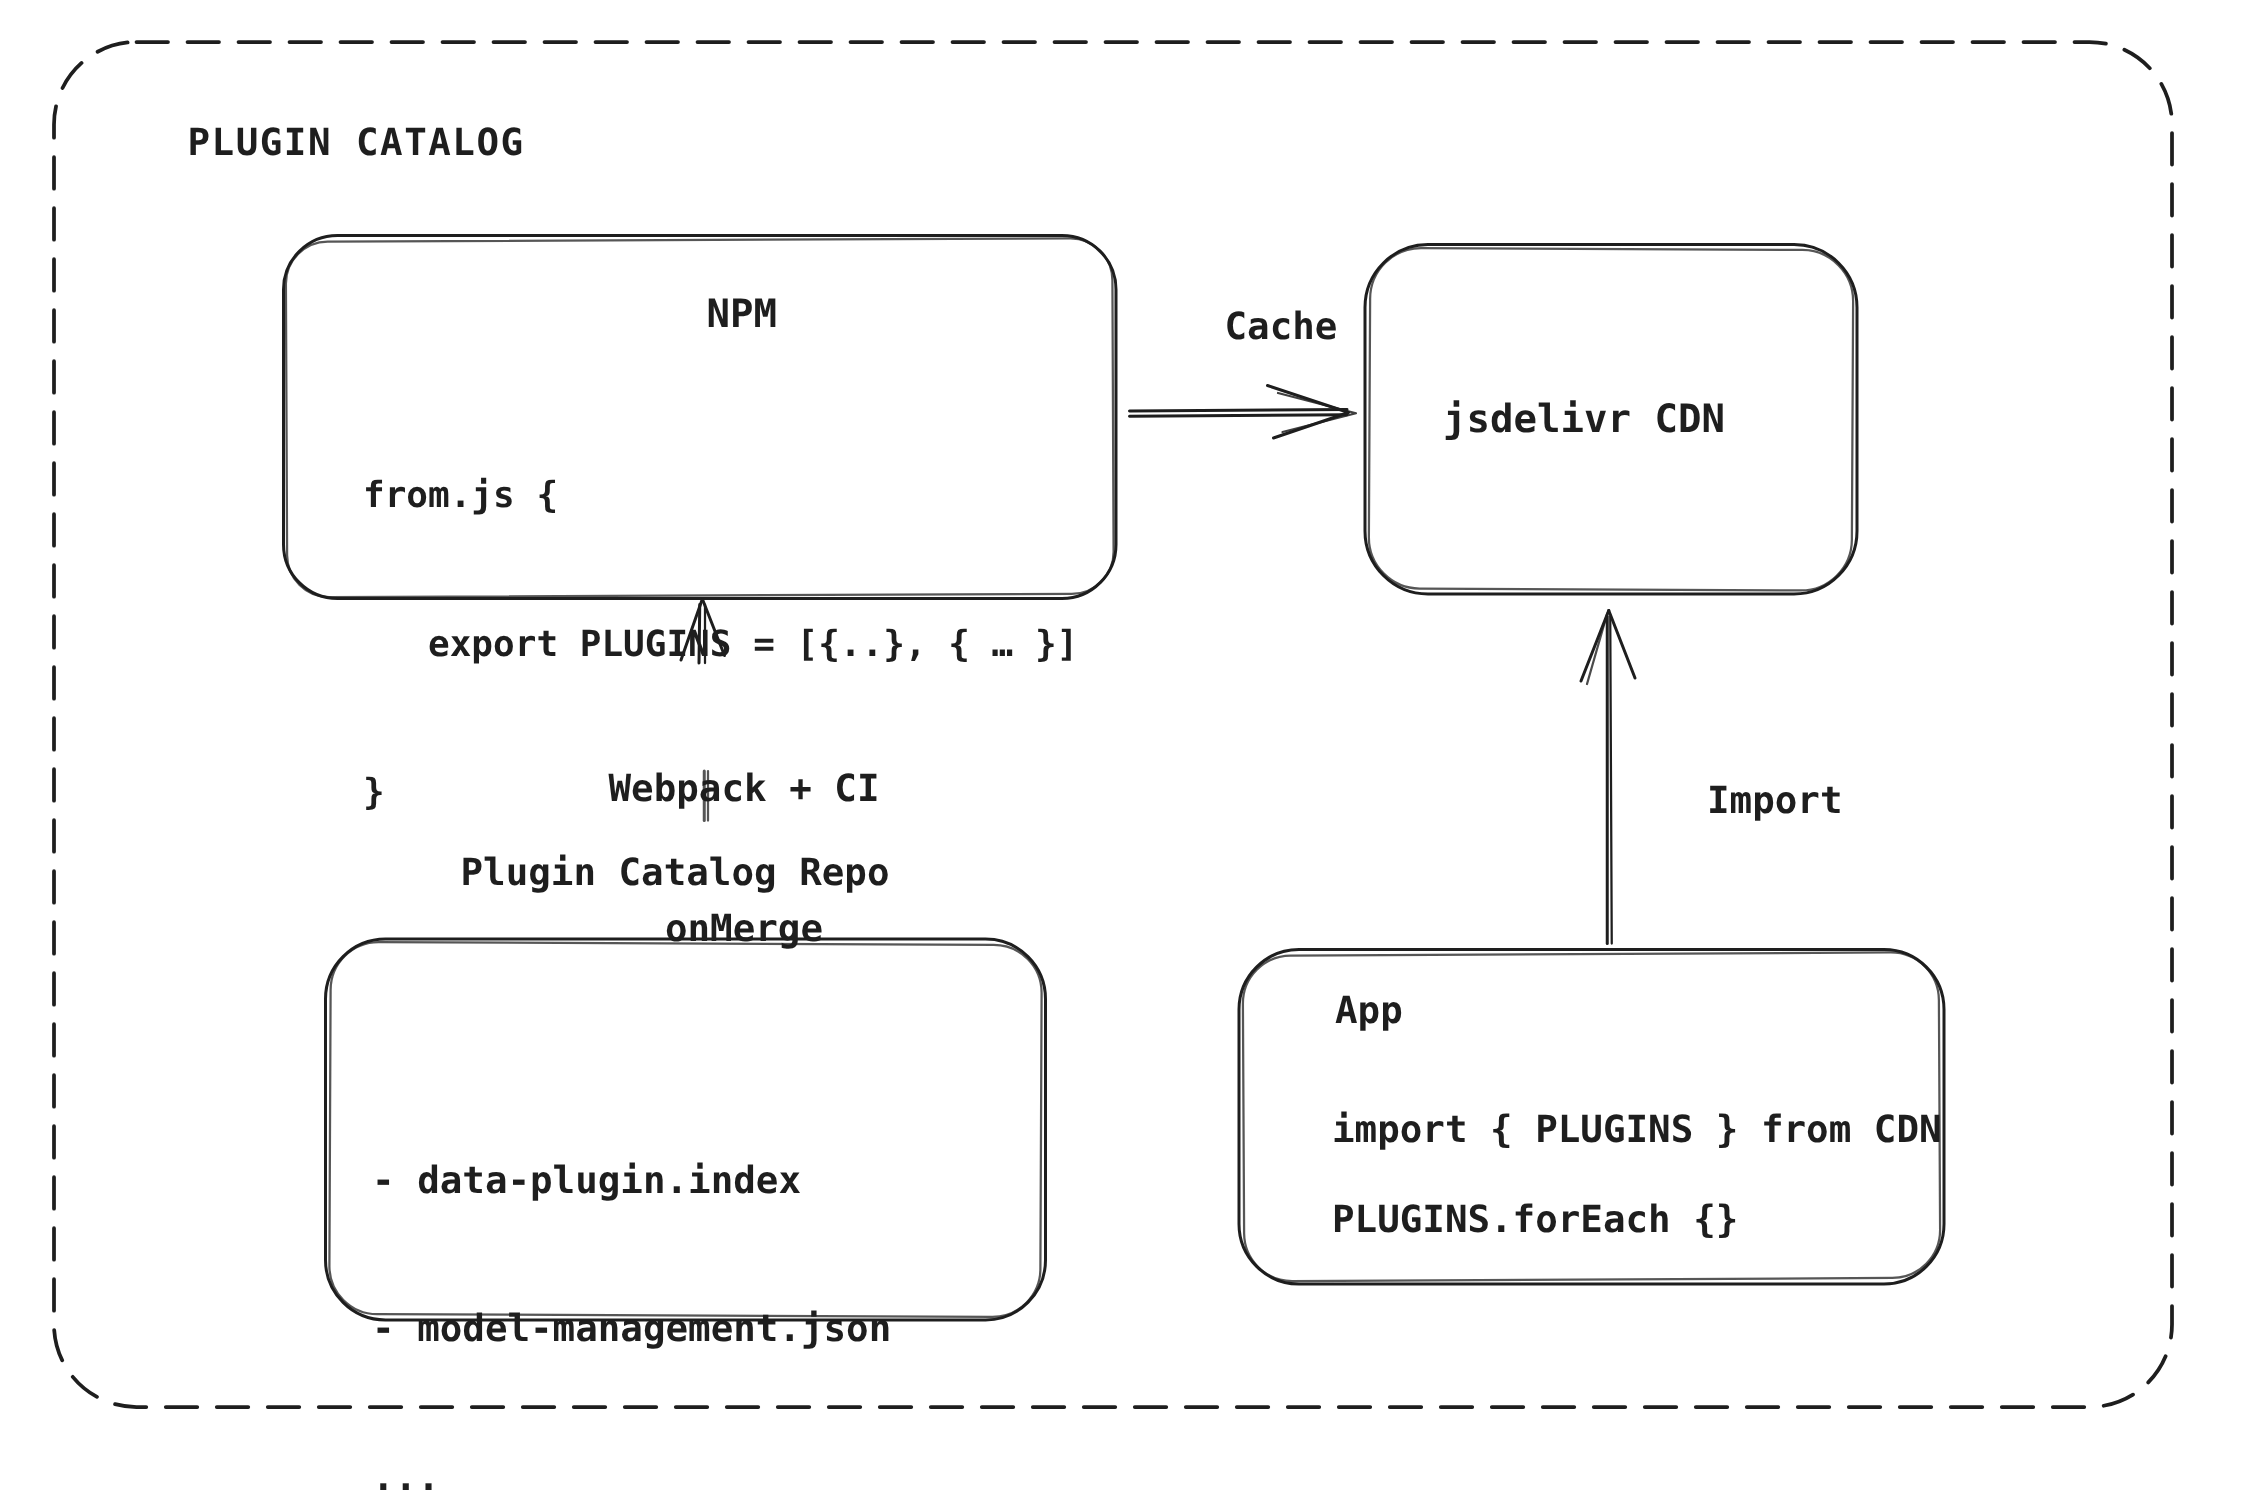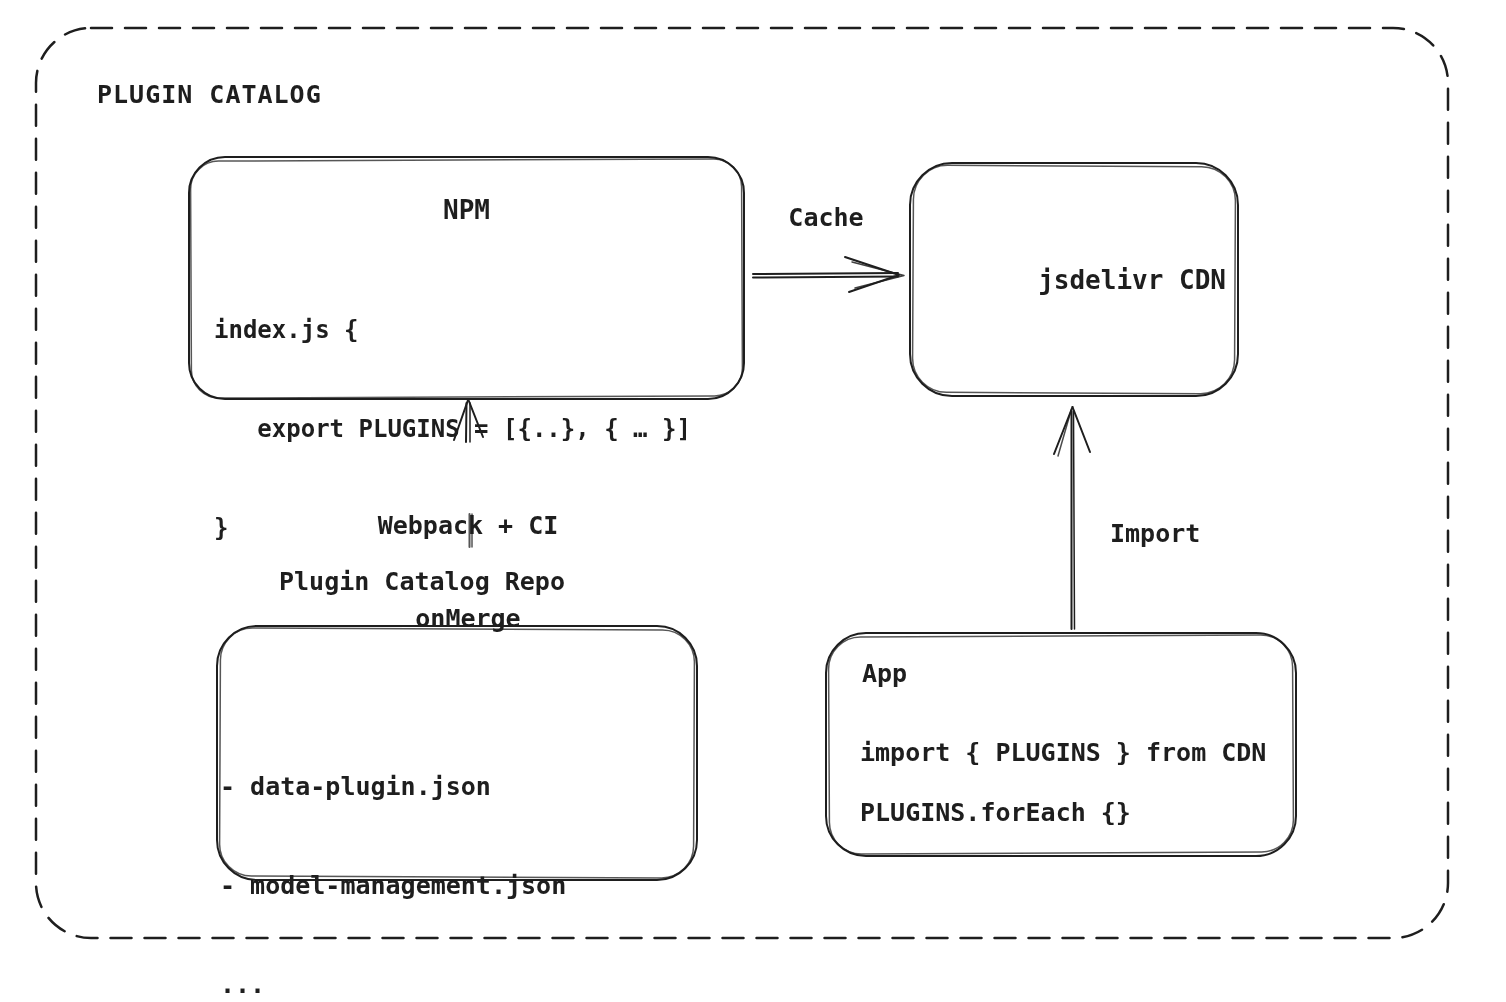--- a/index.html
+++ b/index.html
@@ -3,27 +3,27 @@
 <meta charset="utf-8">
 <style>
   html, body { margin:0; padding:0; background:#ffffff; }
   .stage {
     position:relative; width:1506px; height:1002px;
     background:#ffffff; overflow:hidden;
     font-family:"DejaVu Sans Mono", monospace;
     color:#1e1e1e;
   }
   svg.shapes { position:absolute; left:0; top:0; width:1506px; height:1002px; }
-  .t { position:absolute; white-space:pre; font-weight:600; line-height:1.2; }
+  .t { position:absolute; white-space:pre; font-weight:600; line-height:1.2;margin-left:28px; }
   .center { text-align:center; }
 
   .title        { left:97px;  top:80px;  font-size:25px; letter-spacing:1px; }
   .npm-title    { left:189px; top:195px; width:555px; font-size:26px; }
   .npm-code     { left:214px; top:248px; font-size:24px; line-height:33px; }
-  .cdn-title    { left:902px; top:265px; width:324px; font-size:26px;text-align:right; }
+  .cdn-title    { left:866px; top:265px; width:324px; font-size:26px; }
   .cache-label  { left:753px; top:203px; width:146px; font-size:25px; }
   .build-label  { left:348px; top:448px; width:240px; font-size:25px; line-height:31px; }
   .repo-label   { left:279px; top:567px; font-size:25px; }
   .repo-files   { left:220px; top:704px; font-size:25px; line-height:33px; }
   .app-title    { left:862px; top:659px; font-size:25px; }
   .app-code-1   { left:860px; top:738px; font-size:25px; }
   .app-code-2   { left:860px; top:798px; font-size:25px; }
   .import-label { left:1110px; top:519px; font-size:25px; }
 </style>
 </head>
@@ -82,37 +82,37 @@
         <path d="M1072.5 407 L1090 452"></path>
         <path d="M1071.5 409 L1058 456" stroke-width="1.5" opacity="0.8"></path>
       </g>
     </g>
   </svg>
 
   <div class="t title">PLUGIN CATALOG</div>
 
   <div class="t npm-title center">NPM</div>
   <div class="t npm-code">
-    <div>index.js {</div>
+    <div>from.js {</div>
     <div>   export PLUGINS = [{..}, { … }]</div>
     <div>}</div>
   </div>
 
   <div class="t cache-label center">Cache</div>
 
   <div class="t cdn-title center">jsdelivr CDN</div>
 
   <div class="t build-label center">
     <div>Webpack + CI</div>
     <div>onMerge</div>
   </div>
 
   <div class="t repo-label">Plugin Catalog Repo</div>
   <div class="t repo-files">
-    <div>- data-plugin.json</div>
+    <div>- data-plugin.index</div>
     <div>- model-management.json</div>
     <div>...</div>
   </div>
 
   <div class="t app-title">App</div>
   <div class="t app-code-1">import { PLUGINS } from CDN</div>
   <div class="t app-code-2">PLUGINS.forEach {}</div>
 
   <div class="t import-label">Import</div>
 

